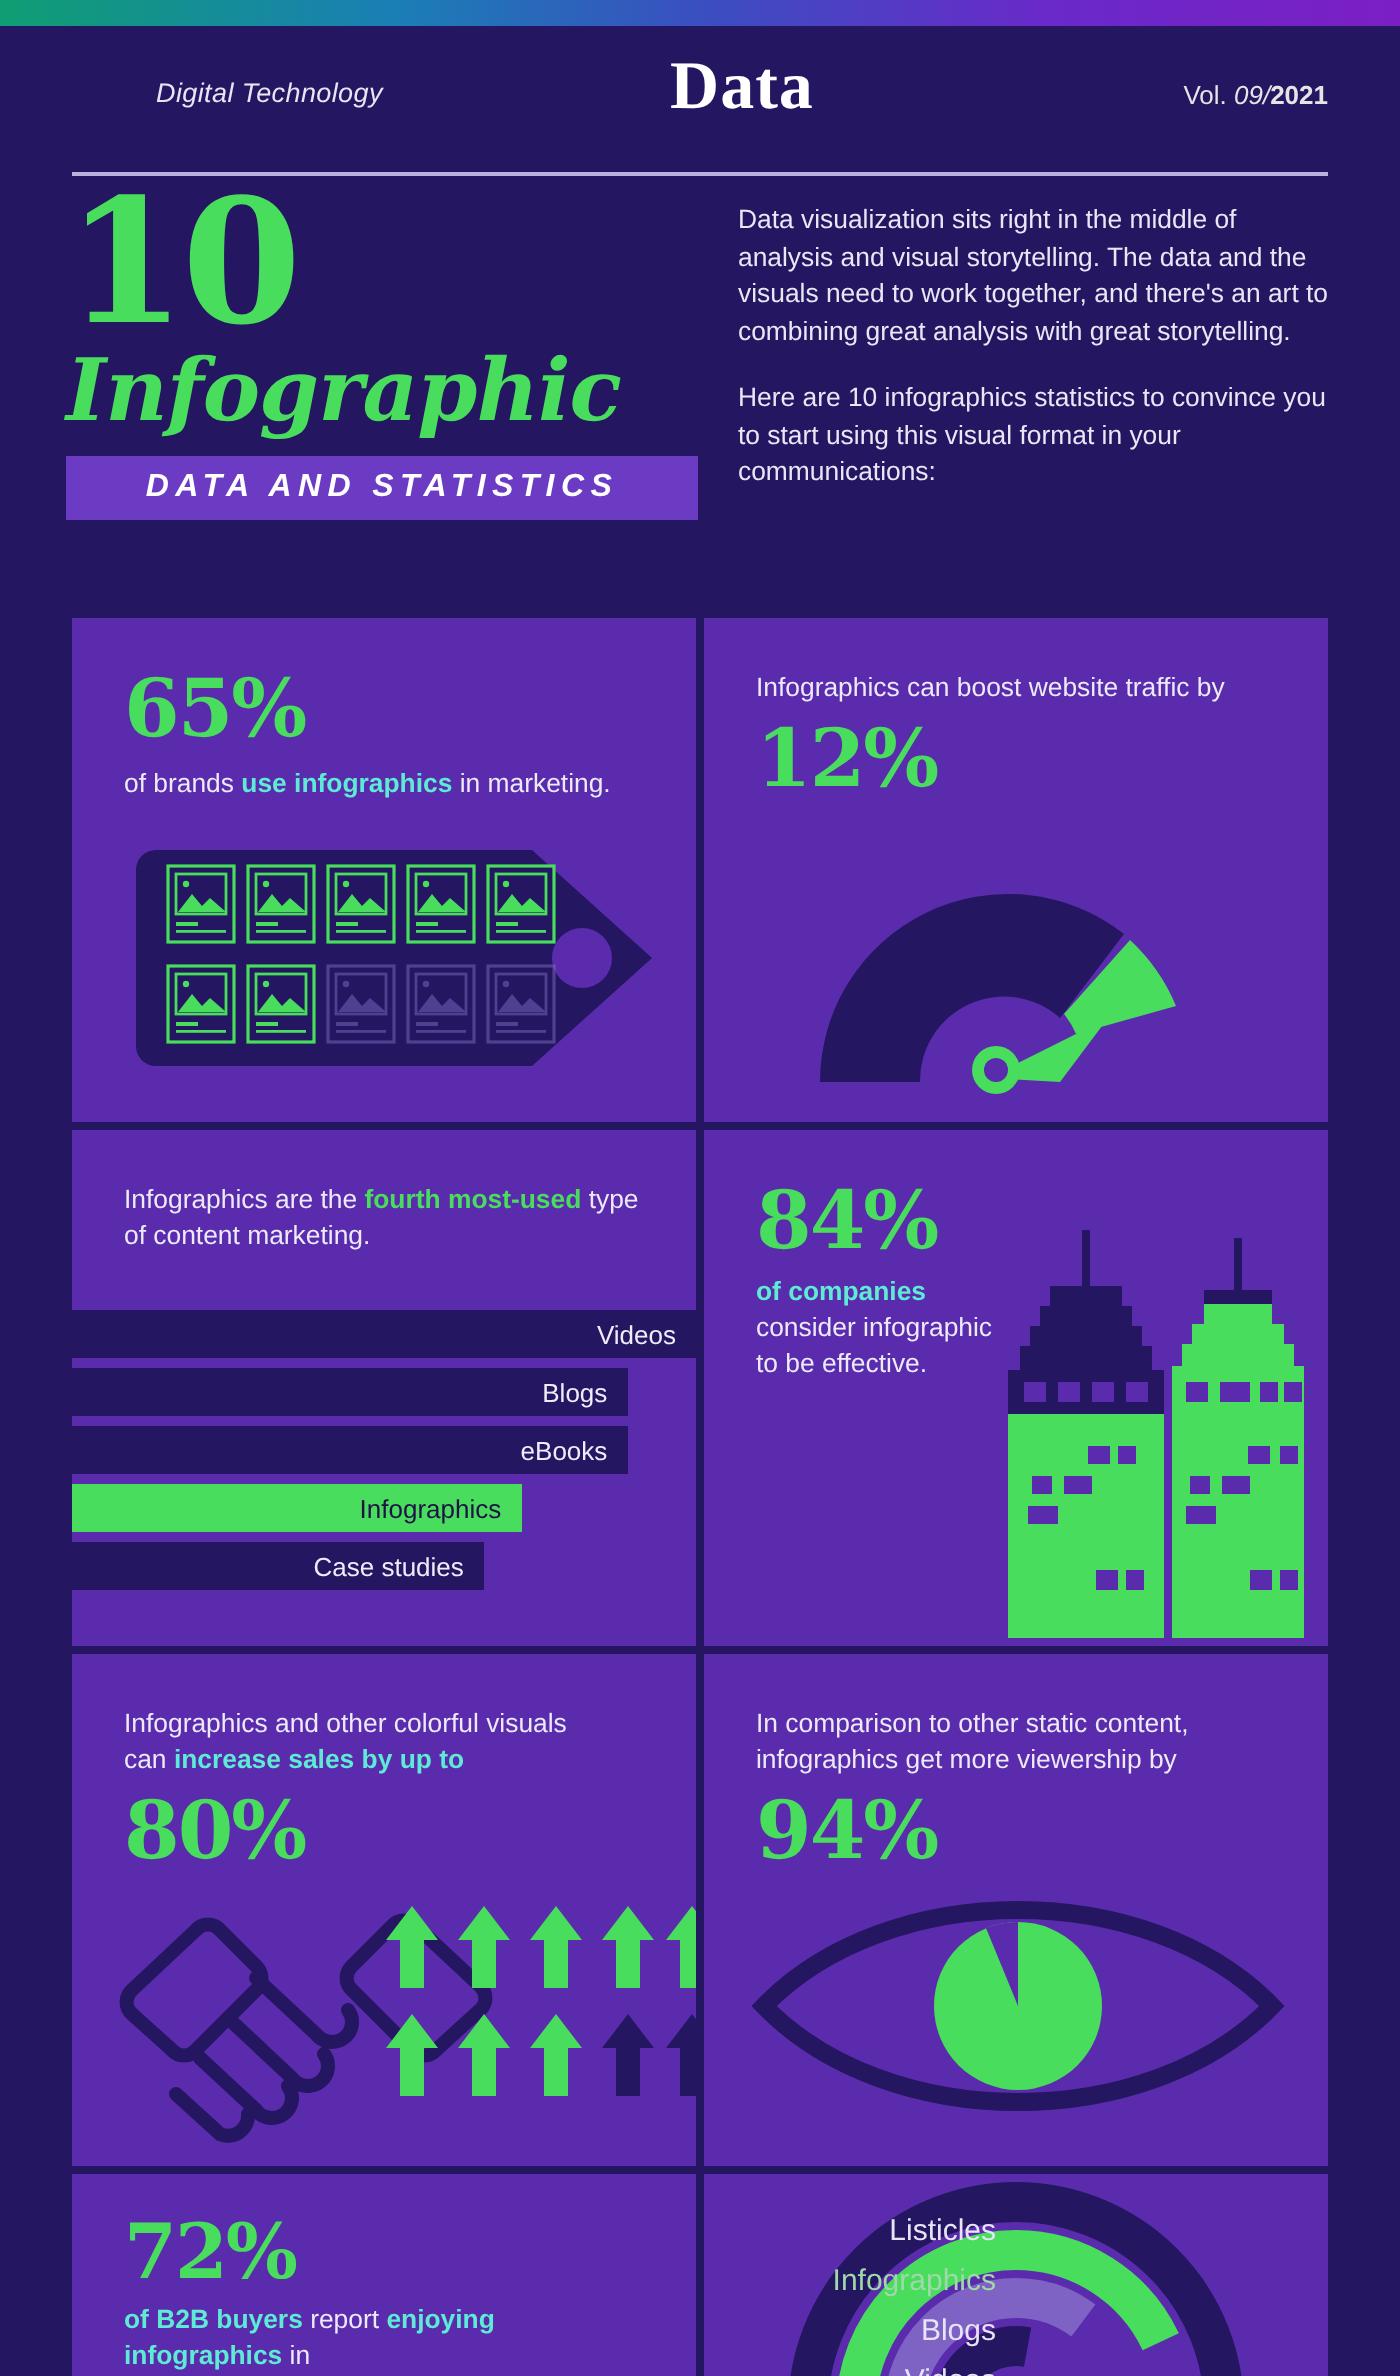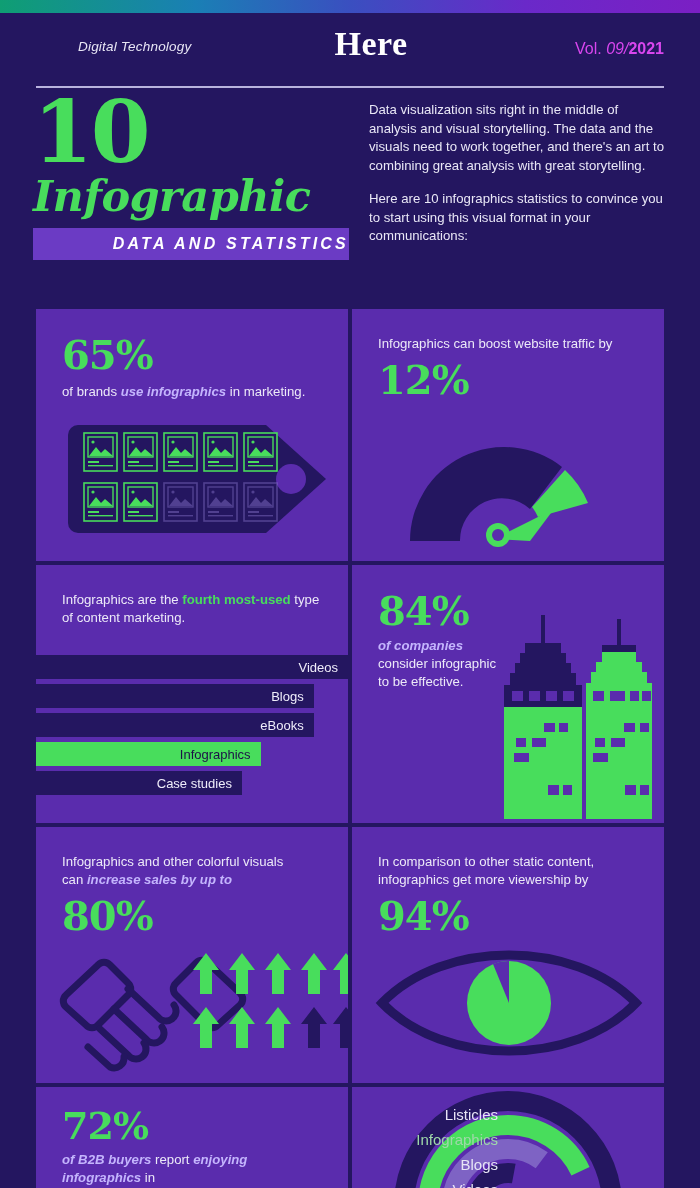--- a/index.html
+++ b/index.html
@@ -29,21 +29,21 @@
     position:absolute; left:0; top:26px;
     font-style:italic; font-size:13.5px; color:#e8e6f5; letter-spacing:.2px;
   }
   .mast-title {
     position:absolute; left:0; right:0; top:12px; text-align:center;
     font-family:"Liberation Serif", serif; font-weight:bold;
     font-size:34px; color:#ffffff; letter-spacing:.5px;
   }
   .vol {
     position:absolute; right:0; top:27px;
-    font-size:16px; color:#d946ef;
+    font-size:13px; color:#e5e5e5;
   }
   .vol .num { font-style:italic; }
   .vol .yr { font-weight:bold; }
   .mast-rule {
     position:absolute; left:36px; right:36px; top:73px; height:1.5px; background:#b9b3de;
   }
 
   
   .hero { position:absolute; top:95px; left:0; width:682px; height:205px; }
   .hero-left { position:absolute; left:33px; top:0; width:325px; }
@@ -52,21 +52,21 @@
     font-size:86px; line-height:.85; color:#48dd5c; letter-spacing:-2px;
   }
   .big-info {
     font-family:"DejaVu Serif", serif; font-weight:bold;
     font-size:43px; line-height:1.05; color:#48dd5c; letter-spacing:-.5px;
     margin-top:6px;
     font-style:italic;
   }
   .sub-band {
     margin-top:9px; background:#6b3bc4; padding:7px 0 7px 0;
-    text-align:right; width:316px;
+    text-align:center; width:316px;
   }
   .sub-band span {
     font-style:italic; font-weight:bold; font-size:16px;
     color:#ffffff; letter-spacing:3.2px;
   }
   .hero-right { position:absolute; left:369px; top:6px; width:300px; }
   .hero-right p {
     font-size:13.2px; line-height:18.5px; color:#e9e7f6;
   }
   .hero-right p + p { margin-top:15px; }
@@ -84,21 +84,21 @@
   .h256 { height:256px; }
   .h110 { height:110px; }
 
   .pad { padding:26px 26px 0 26px; }
   .stat {
     font-family:"DejaVu Serif", serif; font-weight:bold;
     color:#48dd5c; font-size:40px; line-height:1.02; letter-spacing:-1px;
   }
   .stat-sm { font-size:38px; }
   .lede { font-size:13.2px; line-height:18px; color:#ece9f8; }
-  .lede b { font-weight:bold; color:#c4b5fd;font-style:italic; }
+  .lede b { font-weight:bold; color:#5eead4; }
   .lede .gr { color:#48dd5c; font-weight:bold; }
   .mt6 { margin-top:7px; }
   .mt4 { margin-top:5px; }
 
   
   .bars { position:absolute; left:0; right:0; top:90px; }
   .bar-row { position:relative; height:24px; margin-bottom:5px; }
   .bar {
     position:absolute; left:0; top:0; height:24px;
     background:#241660; display:flex; align-items:center; justify-content:flex-end;
@@ -113,21 +113,21 @@
   .cap-abs { position:absolute; }
 </style>
 </head>
 <body>
 
 <div class="topbar"></div>
 
 <div class="masthead">
   <div class="mast-inner">
     <div class="kicker">Digital Technology</div>
-    <div class="mast-title">Here</div>
+    <div class="mast-title">Data</div>
     <div class="vol"><span>Vol. </span><span class="num">09/</span><span class="yr">2021</span></div>
   </div>
   <div class="mast-rule"></div>
 </div>
 
 <div class="hero">
   <div class="hero-left">
     <div class="big10">10</div>
     <div class="big-info">Infographic</div>
     <div class="sub-band">

